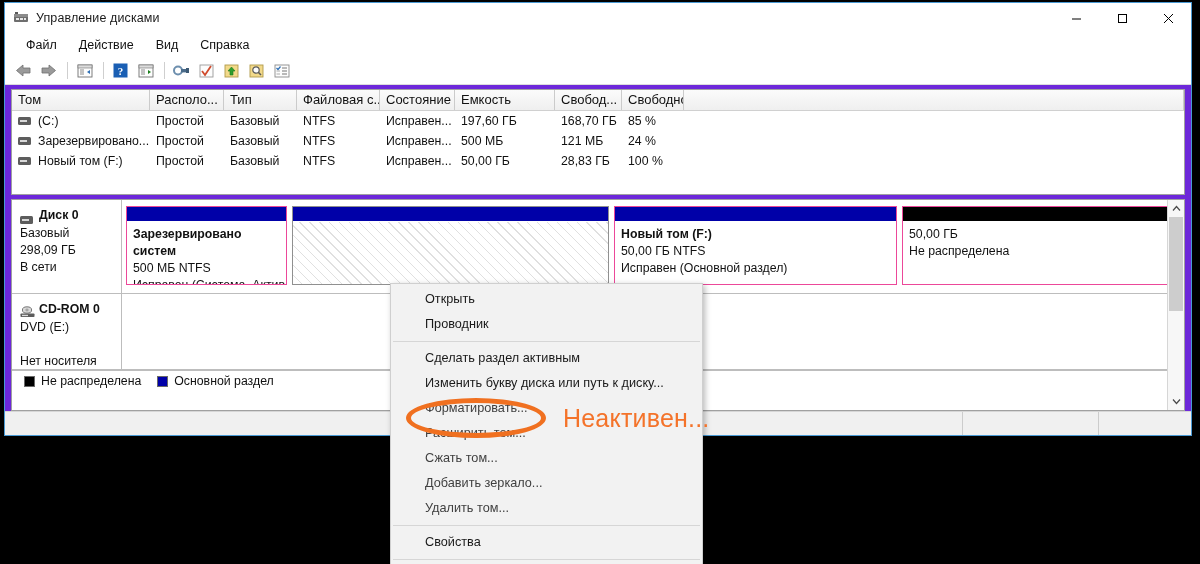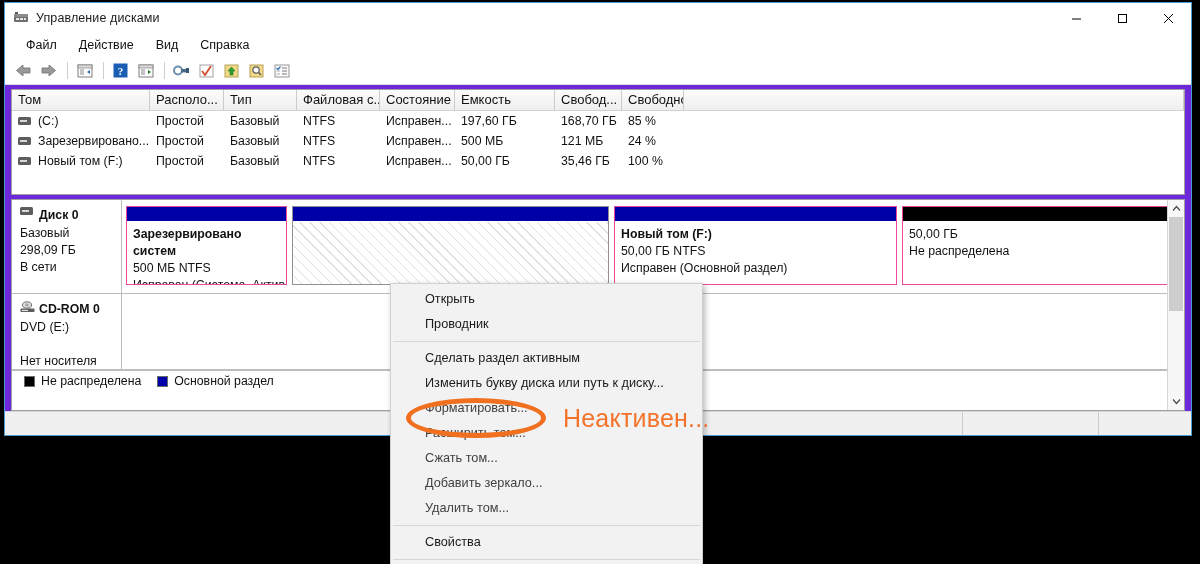--- a/index.html
+++ b/index.html
@@ -200,21 +200,21 @@
     border-right: 1px solid #bdbdbd;
     box-sizing: border-box;
     padding: 7px 0 0 8px;
     font-size: 12.3px;
     color: #111;
     line-height: 17px;
   }
   .diskinfo .dname {
     font-weight: bold;
     display: flex;
-    align-items: flex-start;
+    align-items: flex-end;
     margin-bottom: 1px;
   }
   .dsk-icon {
     width: 13px; height: 8px;
     background: #5d5d5d;
     border-radius: 1.5px;
     margin-right: 6px;
     flex: none;
     position: relative;
   }
@@ -548,21 +548,21 @@
       <div class="lrow">
         <div class="lr-cell vol" style="width:138px">
           <span class="vol-icon"></span>
           <span>Новый том (F:)</span>
         </div>
         <div class="lr-cell" style="width:74px">Простой</div>
         <div class="lr-cell" style="width:73px">Базовый</div>
         <div class="lr-cell" style="width:83px">NTFS</div>
         <div class="lr-cell" style="width:75px">Исправен...</div>
         <div class="lr-cell" style="width:100px">50,00 ГБ</div>
-        <div class="lr-cell" style="width:67px">35,46 ГБ</div>
+        <div class="lr-cell" style="width:67px">28,83 ГБ</div>
         <div class="lr-cell" style="width:62px">100 %</div>
       </div>
     </div>
 
     <div class="graphpane">
       <div class="graph-scroll">
 
         <div class="diskrow">
           <div class="diskinfo">
             <div class="dname">

